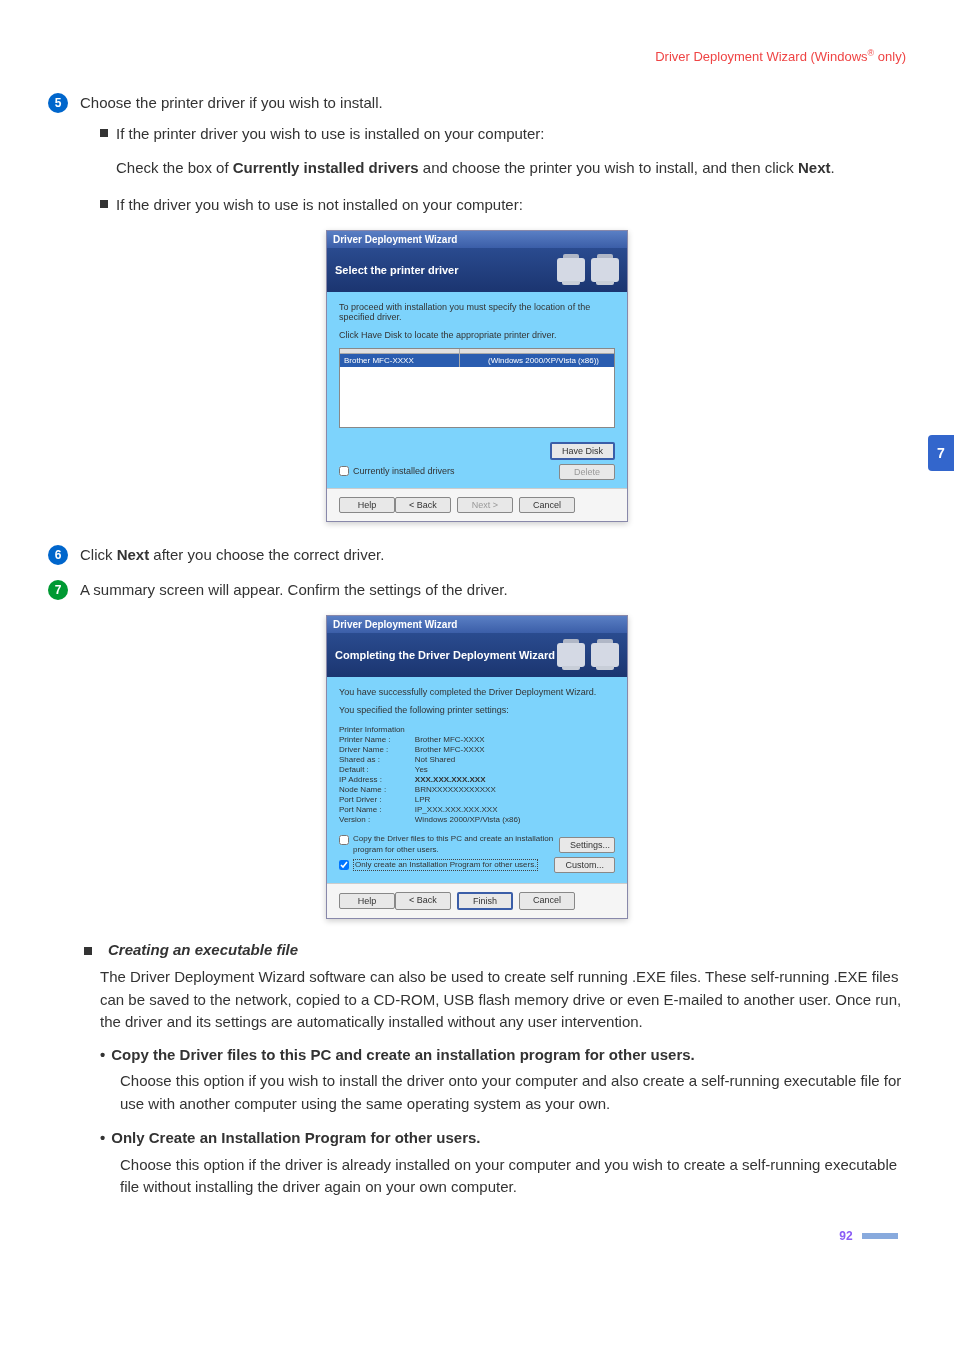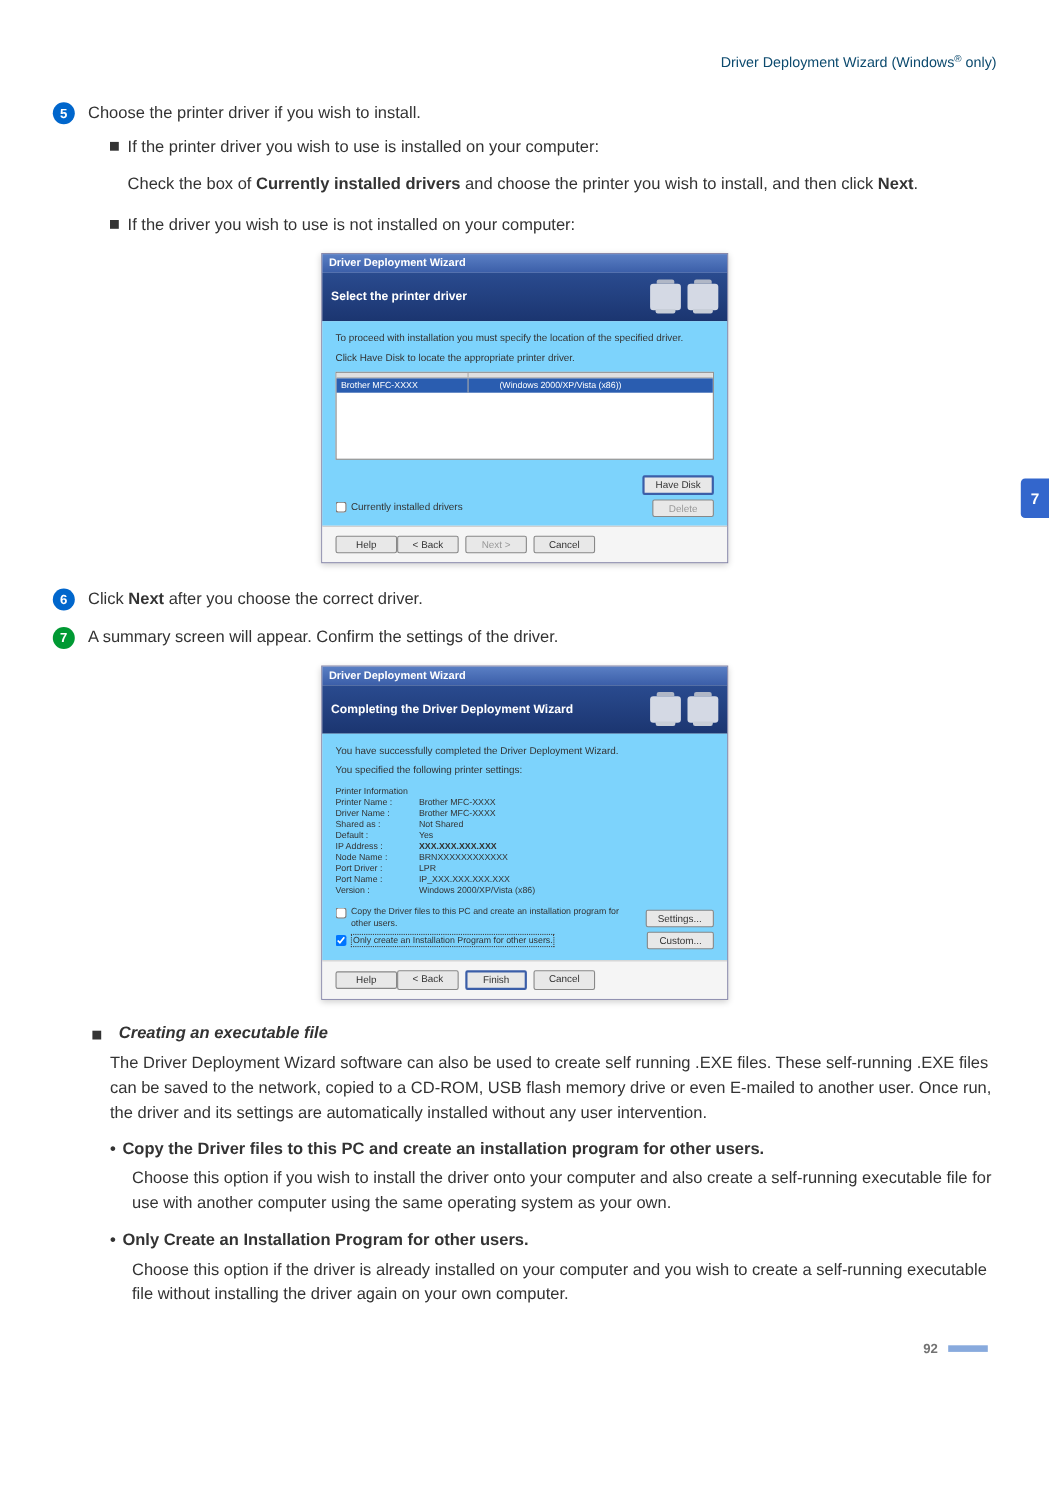--- a/index.html
+++ b/index.html
@@ -10,21 +10,21 @@
     width: 954px;
     color: #333;
   }
   .page {
     padding: 48px 48px 30px 48px;
     position: relative;
   }
   .chapter-header {
     text-align: right;
     font-size: 13px;
-    color: #0c4a6e;
+    color: #ef4444;
     margin-bottom: 28px;
   }
   .chapter-header sup { font-size: 9px; vertical-align: super; }
   .side-tab {
     position: absolute;
     right: 0;
     top: 435px;
     width: 26px;
     height: 36px;
     background: #3366cc;
@@ -58,21 +58,21 @@
   .step-text { font-size: 15px; color: #333; line-height: 1.5; }
   .sub-bullets { margin: 8px 0 12px 52px; }
   .sub-bullets .square-item { margin-bottom: 4px; }
   .square-item { display: flex; align-items: flex-start; }
   .square { width: 8px; height: 8px; background: #333; margin-right: 8px; margin-top: 6px; flex-shrink: 0; }
   .square-text { font-size: 15px; line-height: 1.5; }
   .sub-para2 { margin: 6px 0 14px 68px; font-size: 15px; line-height: 1.5; }
   .bold { font-weight: bold; }
   .dialog-img { margin: 14px auto 22px auto; }
   .dialog {
-    width: 370px;
+    width: 302px;
     margin: 0 auto;
     border: 1px solid #88a;
     background: #f0f0f0;
     font-size: 9px;
     color: #333;
     box-shadow: 0 2px 6px rgba(0,0,0,0.2);
   }
   .dialog-titlebar {
     background: linear-gradient(#5a7fc4, #3b5ea8);
     color: #fff;
@@ -178,21 +178,21 @@
 
   .section-heading-row { display: flex; align-items: flex-start; margin: 18px 0 8px 36px; font-style: italic; }
   .section-heading { font-weight: bold; font-size: 15px; margin-left: 8px; }
   .para-block { margin: 4px 0 10px 52px; font-size: 15px; line-height: 1.5; }
 
   .li-dot { display: flex; align-items: flex-start; margin: 6px 0 4px 52px; }
   .li-dot .dot { font-size: 15px; font-weight: bold; margin-right: 6px; line-height: 1.5; }
   .li-dot .li-text { font-size: 15px; font-weight: bold; line-height: 1.5; }
   .li-para { margin: 4px 0 12px 72px; font-size: 15px; line-height: 1.5; }
 
-  .page-number { text-align: right; font-size: 12px; font-weight: bold; color: #737373; margin-top: 30px; padding-right: 8px; }
+  .page-number { text-align: right; font-size: 12px; font-weight: bold; color: #8b5cf6; margin-top: 30px; padding-right: 8px; }
   .page-number-bar { display: inline-block; width: 36px; height: 6px; background: #88aadd; vertical-align: middle; margin-left: 6px;}
 </style>
 </head>
 <body>
 
 <div class="page">
 
   <div class="chapter-header">
     <span>Driver Deployment Wizard (Windows</span><sup>®</sup><span> only)</span>
   </div>

